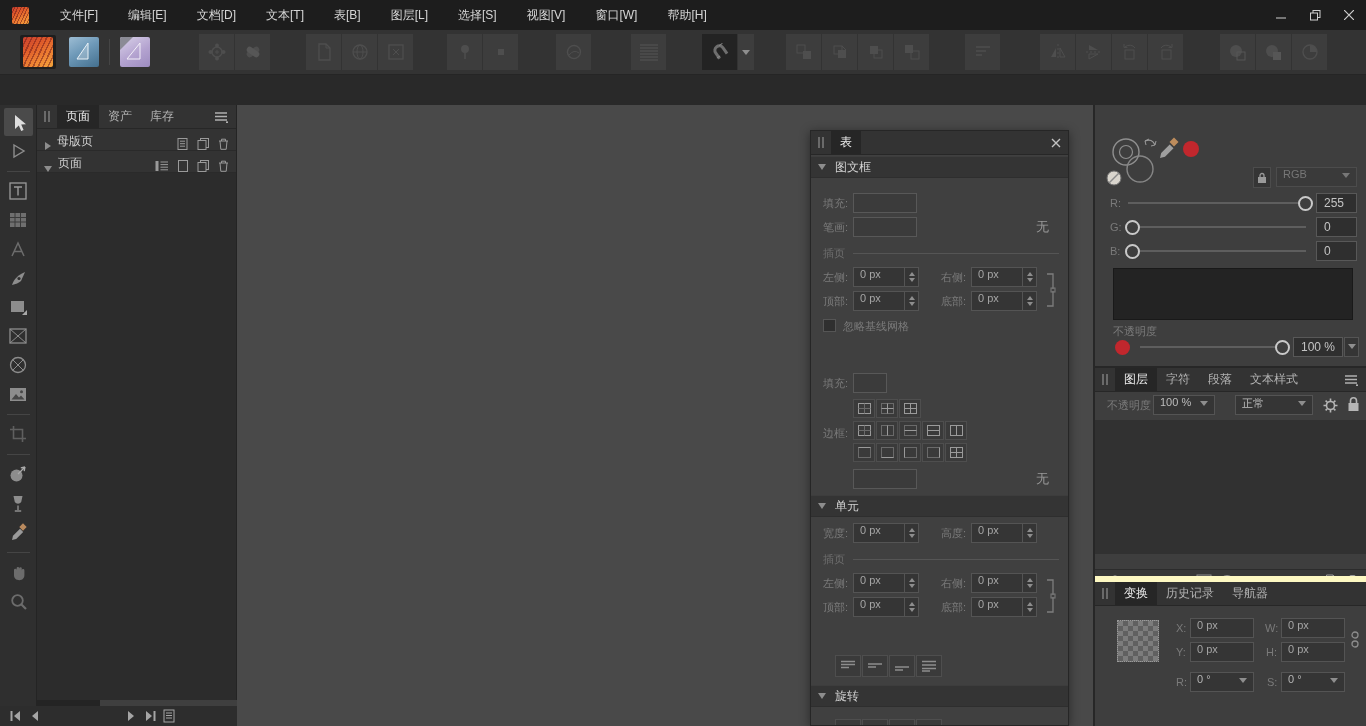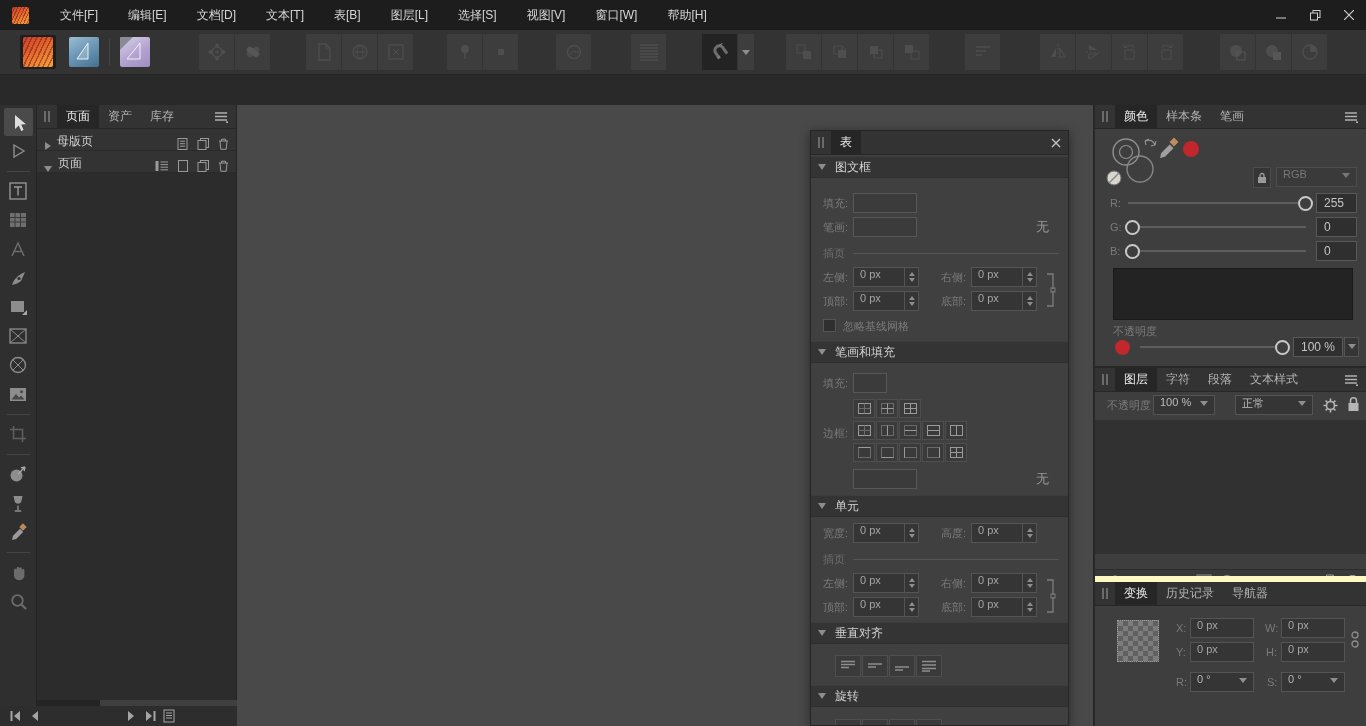--- a/index.html
+++ b/index.html
@@ -524,35 +524,20 @@
   <svg class="abs" style="left:163px;top:3px" width="12" height="14">
       <rect x="1" y="1" width="10" height="12" fill="none" stroke="#a5a5a5"></rect>
       <path d="M3 4 H9 M3 6.5 H9 M3 9 H9" stroke="#a5a5a5"></path>
     </svg>
 </div>
 
 <div class="canvas"></div>
 <div class="vdiv"></div>
 
 <div class="rpanel" style="top:105px;height:261px">
-  <div class="ptabbar">
-    <span class="grip">
-        <i></i>
-        <i></i>
-      </span>
-    <span class="tab sel">颜色</span>
-    <span class="tab">样本条</span>
-    <span class="tab">笔画</span>
-    <span class="pmenu">
-      <svg width="15" height="12">
-          <path d="M1 2 H13 M1 5.5 H13 M1 9 H13" stroke="#b0b0b0" stroke-width="1.4"></path>
-          <rect x="12" y="10.4" width="2" height="2" fill="#b0b0b0"></rect>
-        </svg>
-    </span>
-  </div>
 
   <svg class="abs" style="left:8px;top:30px" width="62" height="56">
     <circle cx="23" cy="17" r="13" fill="none" stroke="#8f8f8f" stroke-width="1.4"></circle>
     <circle cx="23" cy="17" r="6.5" fill="none" stroke="#8f8f8f" stroke-width="1.2"></circle>
     <circle cx="37" cy="34" r="13" fill="none" stroke="#868686" stroke-width="1.4"></circle>
     <path d="M42 6 q7 -3 10 4" fill="none" stroke="#9a9a9a" stroke-width="1.2"></path>
     <path d="M42 6 l4 -2 M42 6 l1 4 M52 10 l1 -4 M52 10 l-4 1" stroke="#9a9a9a" fill="none"></path>
     <circle cx="11" cy="43" r="7" fill="#d9d5cd" stroke="#6f6f6f"></circle>
     <path d="M6 48 L16 38" stroke="#8a8a8a" stroke-width="1.4"></path>
   </svg>
@@ -778,24 +763,20 @@
         <i class="td"></i>
       </span>
   </div>
   <svg class="abs" style="left:234px;top:140px" width="12" height="38">
     <path d="M2 3 H8 V16 M8 22 V35 H2 M8 16 v2 m0 2 v2" fill="none" stroke="#7d7d7d" stroke-width="1.3"></path>
       <rect x="6" y="17" width="4" height="4" fill="none" stroke="#7d7d7d"></rect>
   </svg>
   <div class="cb" style="left:12px;top:188px"></div>
   <span class="lbl" style="left:32px;top:185px">忽略基线网格</span>
 
-  <div class="sech" style="top:210px">
-    <span class="exp-d"></span>
-    <span>笔画和填充</span>
-  </div>
   <span class="lbl" style="left:12px;top:242px">填充:</span>
   <div class="swatch" style="left:42px;top:242px;width:34px"></div>
 
   <div class="abs" style="left:42px;top:268px;display:flex;gap:1px">
     <div class="gbtn">
         <svg width="13" height="11">
           <rect x="0.5" y="0.5" width="12" height="10" fill="none" stroke="#9a9a9a"></rect>
           <path d="M6.5 0.5 V10.5 M0.5 5.5 H12.5" stroke="#6a6a6a"></path>
         </svg>
       </div>
@@ -937,24 +918,20 @@
     <span class="stepper">
         <i class="tu"></i>
         <i class="td"></i>
       </span>
   </div>
   <svg class="abs" style="left:234px;top:446px" width="12" height="38">
     <path d="M2 3 H8 V16 M8 22 V35 H2 M8 16 v2 m0 2 v2" fill="none" stroke="#7d7d7d" stroke-width="1.3"></path>
       <rect x="6" y="17" width="4" height="4" fill="none" stroke="#7d7d7d"></rect>
   </svg>
 
-  <div class="sech" style="top:491px">
-    <span class="exp-d"></span>
-    <span>垂直对齐</span>
-  </div>
   <div class="abs" style="left:24px;top:524px;display:flex;gap:1px">
     <div class="vabtn">
         <svg width="16" height="12">
           <path d="M1 1.5 H15 M1 4.5 H15 M1 7.5 H9" stroke="#8d8d8d" stroke-width="1.5"></path>
         </svg>
       </div>
     <div class="vabtn">
         <svg width="16" height="12">
           <path d="M1 4 H15 M1 7 H9" stroke="#8d8d8d" stroke-width="1.5"></path>
         </svg>

